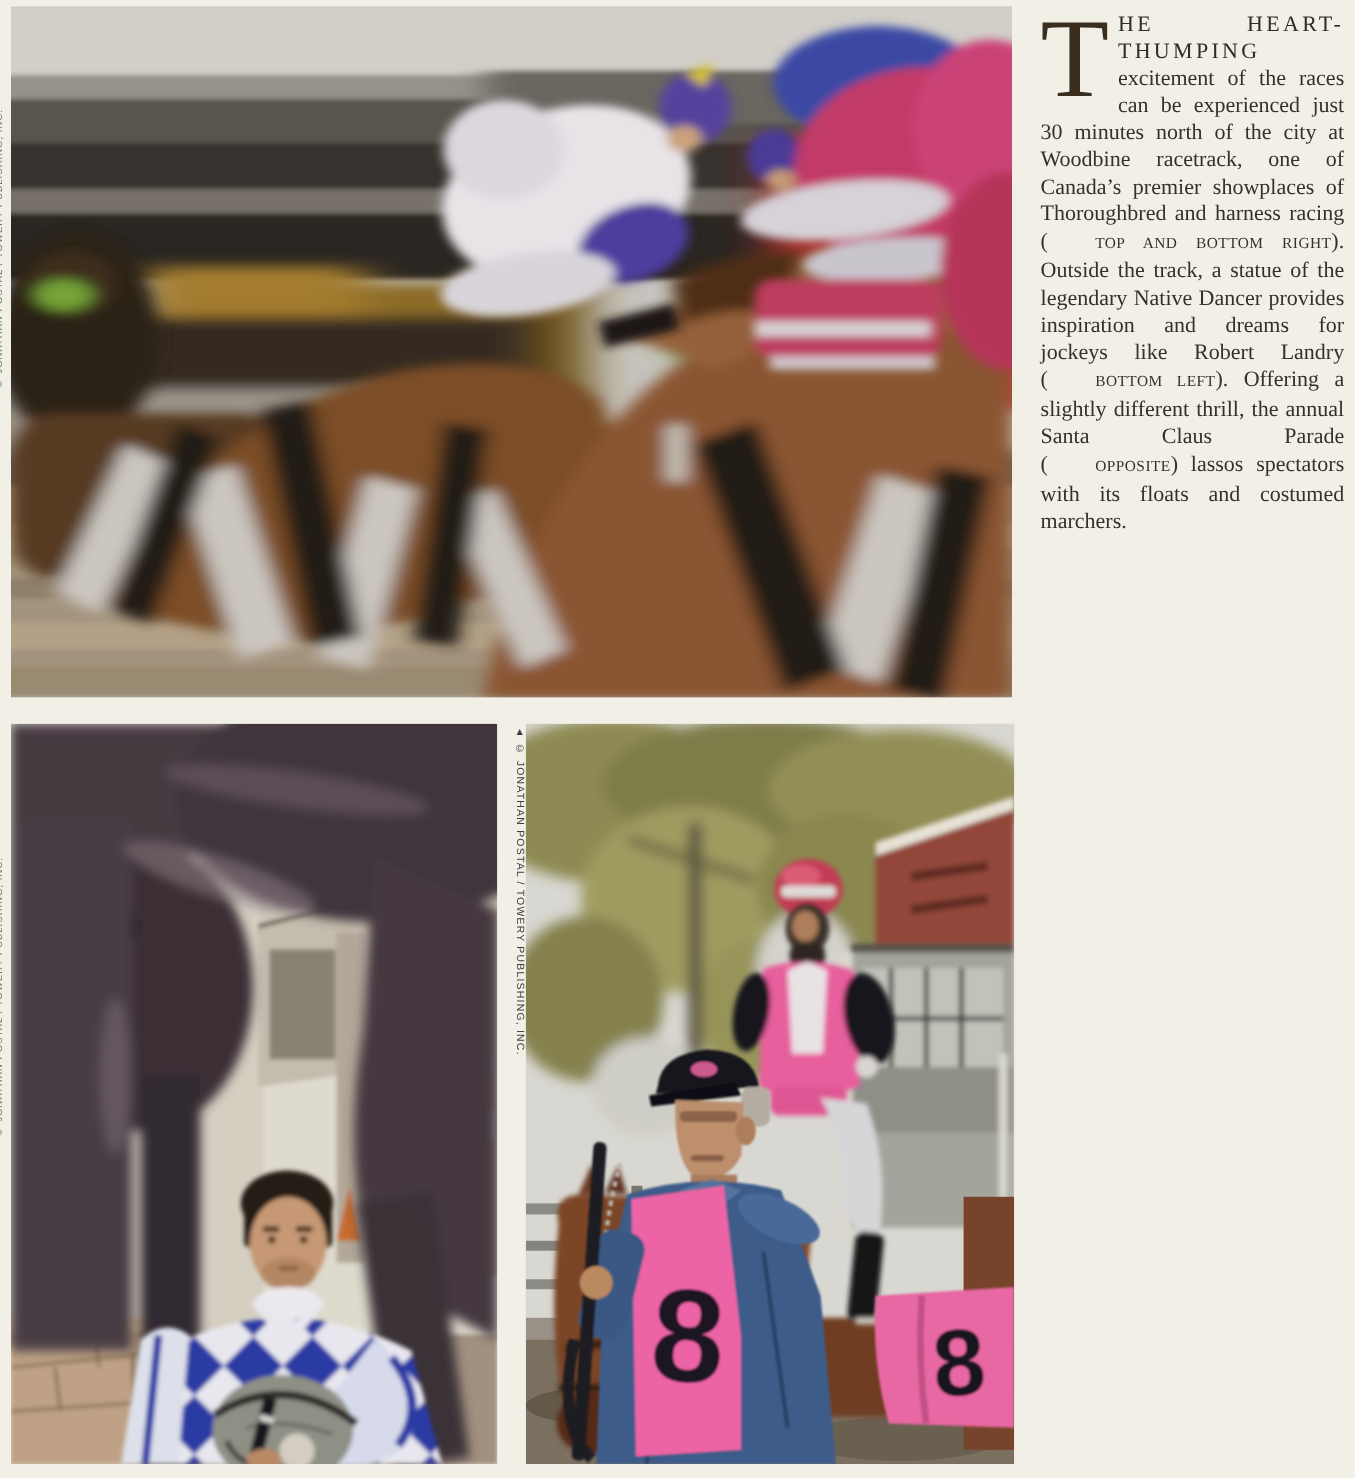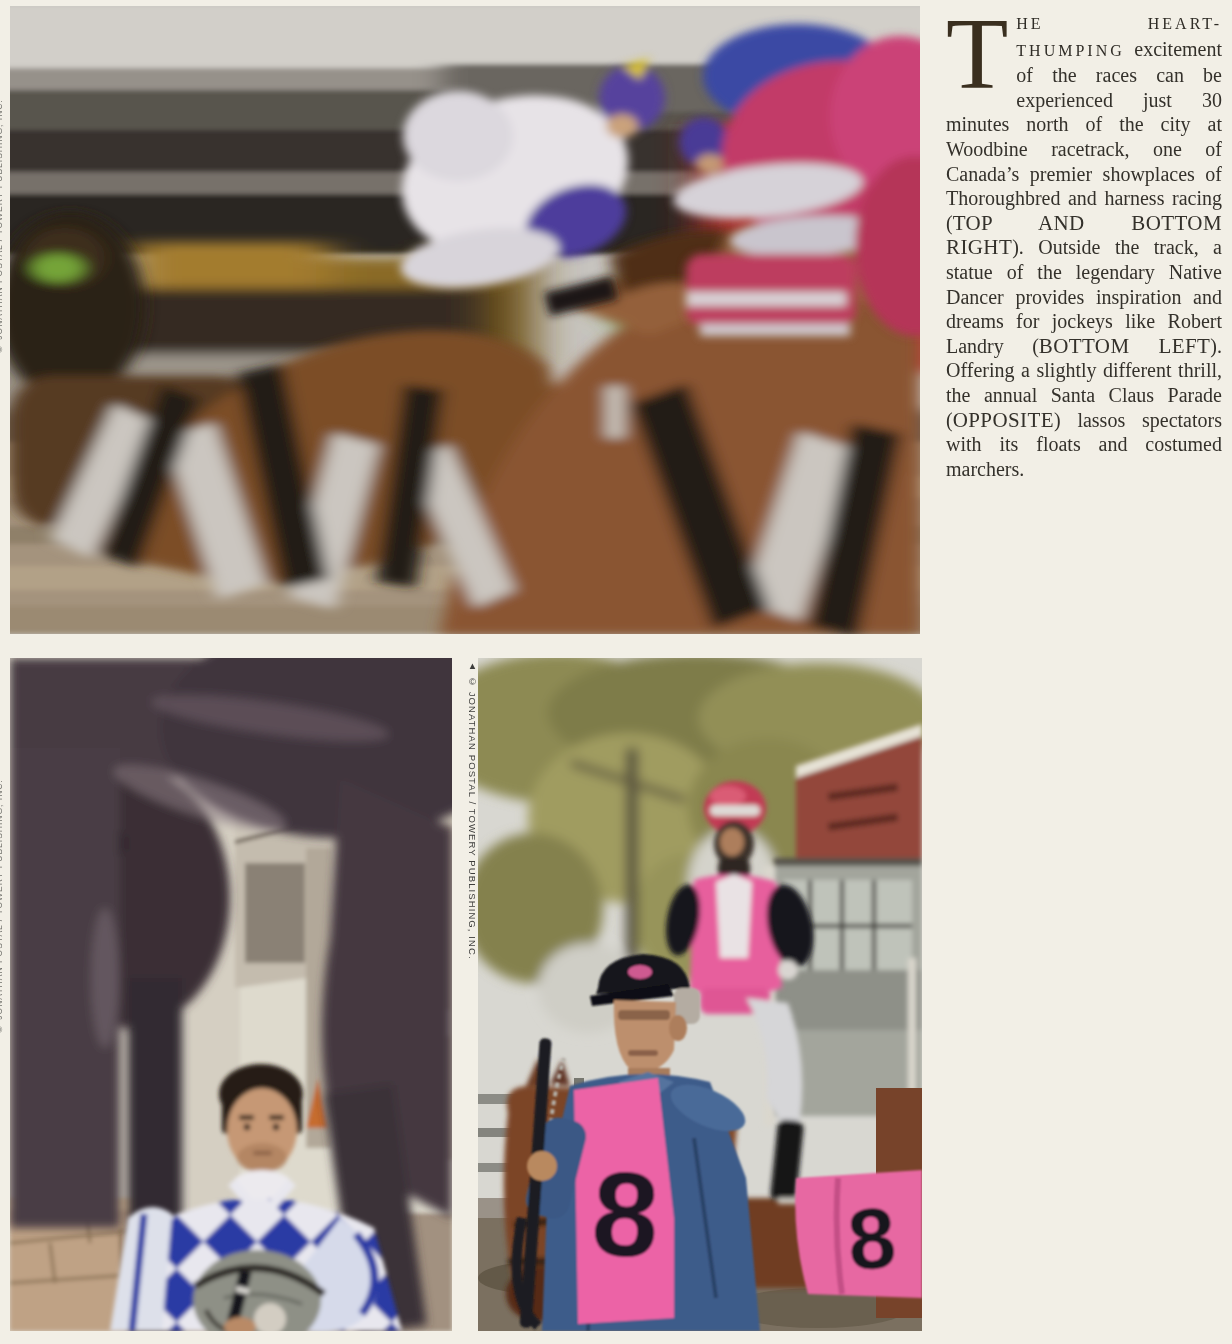--- a/index.html
+++ b/index.html
@@ -55,28 +55,29 @@
     text-align: justify;
   }
   .dropcap {
     float: left;
     font-size: 102px;
     line-height: 76px;
     padding: 6px 8px 0 0;
     color: #3a2f1f;
   }
   .lead-sc {
-    font-size: 16px;
+    font-size: 20px;
     letter-spacing: 3px;
     color: #2f2c26;
     margin-top: 48px;
   }
   .sc {
-    font-size: 21px;
+    font-size: 14px;
     letter-spacing: 0.4px;
+    margin-left: 43px;
   }
 </style>
 </head>
 <body>
 
 <div class="page">
 
   <div class="photo" id="photo-top">
     <svg viewBox="0 0 910 628" xmlns="http://www.w3.org/2000/svg">
       <defs>

